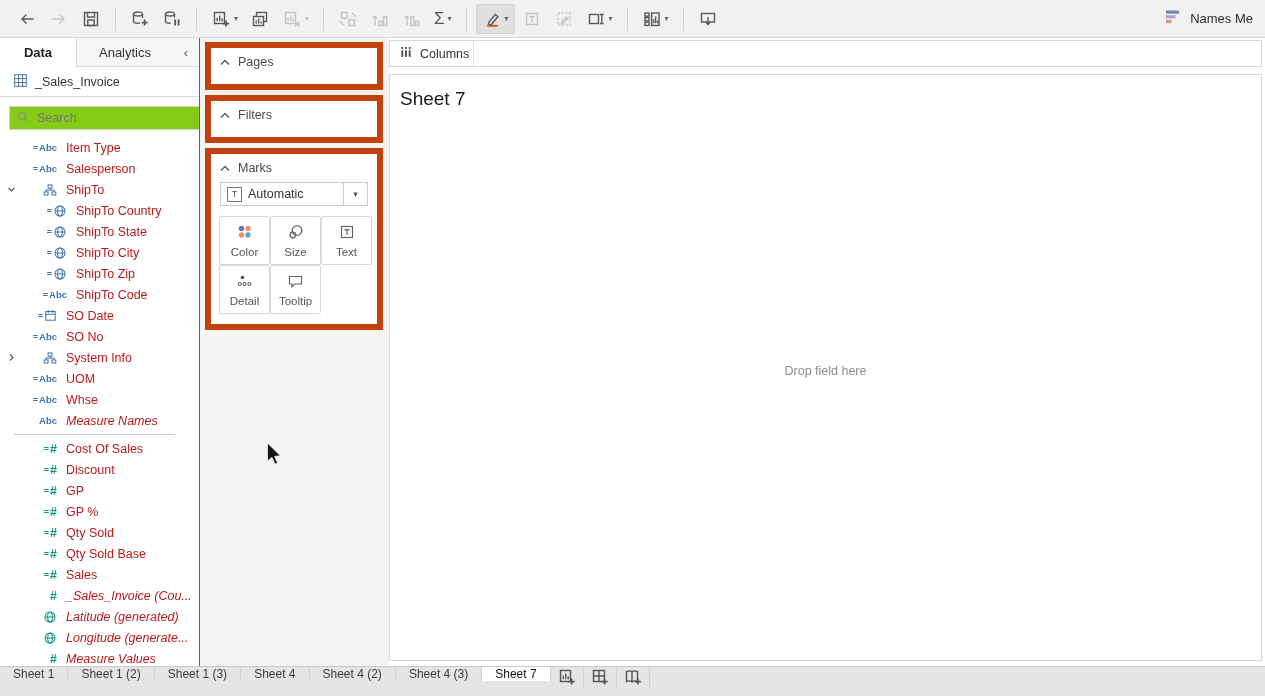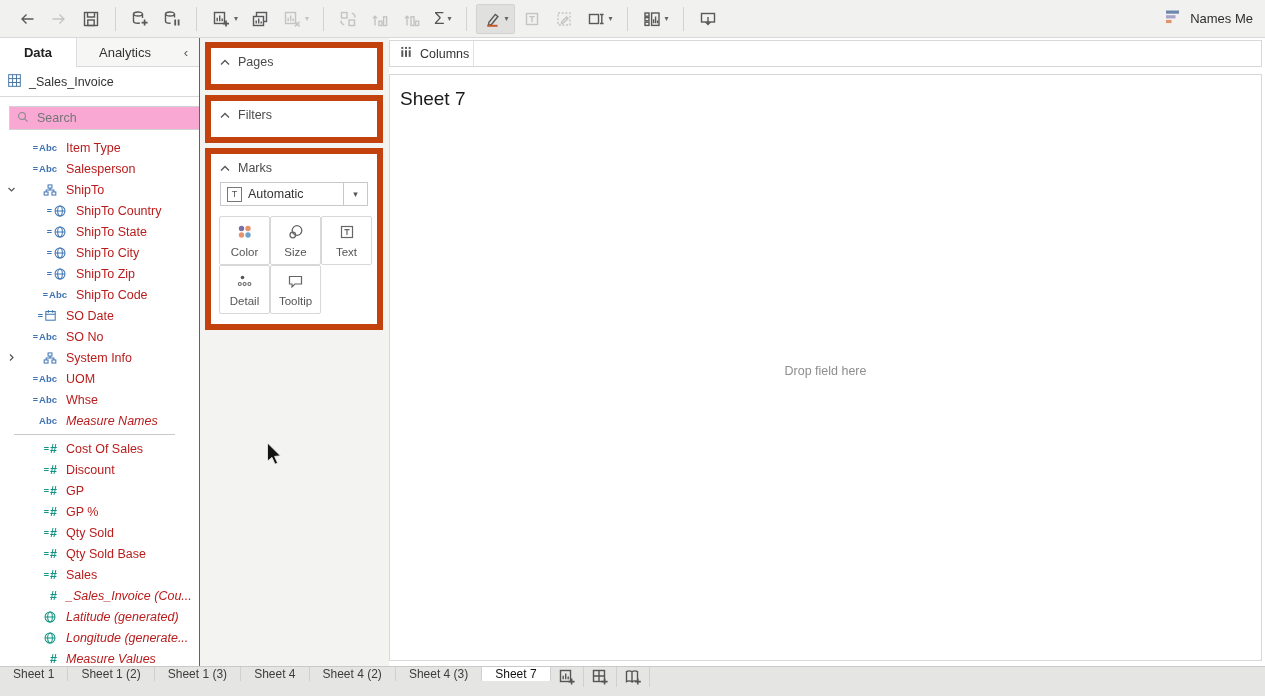--- a/index.html
+++ b/index.html
@@ -27,26 +27,26 @@
   
   .data-pane{position:absolute;left:0;top:38px;bottom:30px;width:200px;background:#fff;
              border-right:1px solid #4d7c0f;box-sizing:border-box;overflow:hidden;}
   .pane-tabs{display:flex;height:29px;align-items:stretch;}
   .ptab{display:flex;align-items:center;justify-content:center;font-size:13px;}
   .ptab.active{width:76px;font-weight:bold;color:#222;background:#fff;}
   .ptab.inactive{flex:1;background:#f6f6f5;border-left:1px solid #ddd;
                  border-bottom:1px solid #d9d9d9;color:#333;}
   .pane-collapse{width:26px;display:flex;align-items:center;justify-content:center;
                  background:#f6f6f5;border-bottom:1px solid #d9d9d9;color:#555;font-size:13px;}
-  .datasource{height:29px;display:flex;align-items:center;gap:7px;padding:0 7px;
+  .datasource{height:29px;display:flex;align-items:center;gap:7px;padding:0 13px;
               border-bottom:1px solid #d9d9d9;}
   .ds-label{font-size:12.5px;color:#333;}
   .search-row{display:flex;align-items:center;padding:9px 2px 4px 9px;}
   .search-box{flex:1;display:flex;align-items:center;gap:6px;border:1px solid #d2d2d2;
-              height:22px;padding:0 7px;background:#f9a8d4;}
+              height:22px;padding:0 7px;background:#84cc16;}
   .search-box input{border:none;outline:none;flex:1;min-width:0;font-size:12.5px;
                     color:#333;background:transparent;font-family:inherit;}
   .fields{padding-top:3px;}
   .field-row{height:21px;display:flex;align-items:center;padding-left:7px;}
   .field-row.indent{padding-left:17px;}
   .exp{width:14px;display:flex;align-items:center;color:#555;}
   .ficon{width:36px;display:flex;justify-content:flex-end;align-items:center;margin-right:9px;}
   .ficon.dim{color:var(--dim);}
   .ficon.meas{color:var(--meas);}
   .eq{font-size:9px;font-weight:bold;margin-right:1px;}

